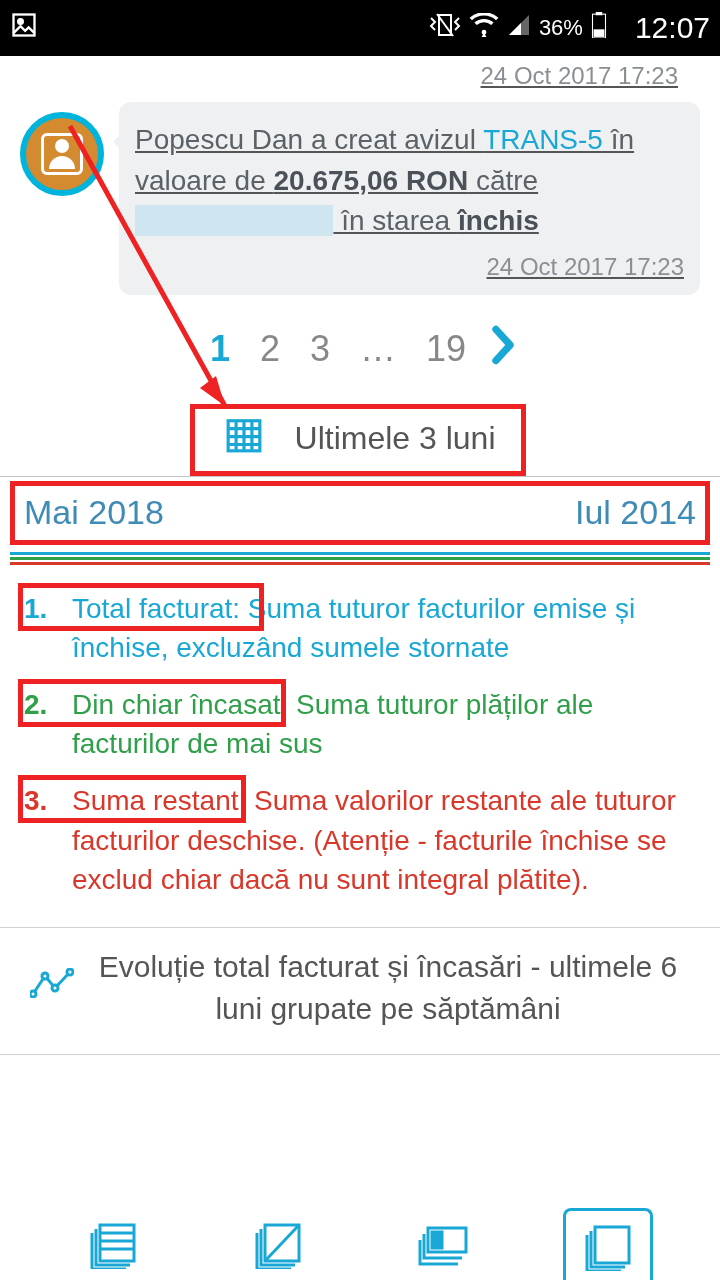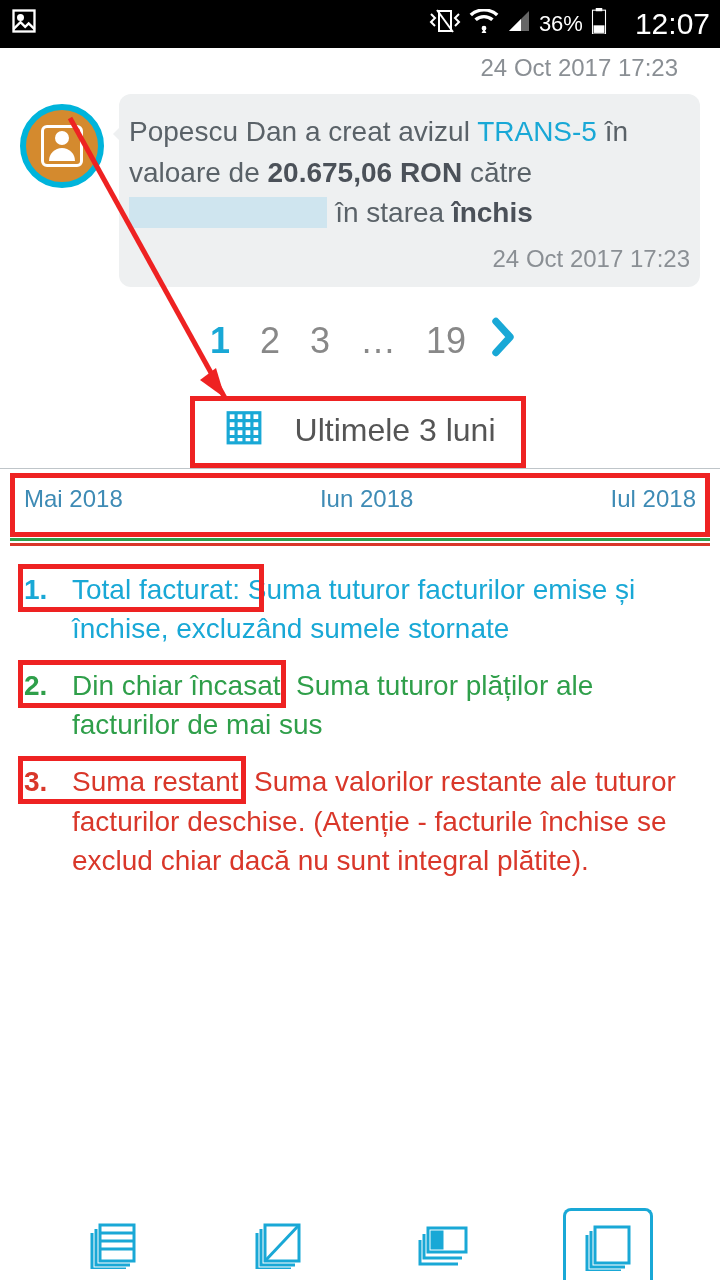--- a/index.html
+++ b/index.html
@@ -9,36 +9,36 @@
     font-family: -apple-system, BlinkMacSystemFont, "Segoe UI", Arial, sans-serif;
     background: #f2f2f2;
     color: #555;
     display: flex;
     flex-direction: column;
     overflow: hidden;
   }
   .status-bar {
     background: #000;
     color: #fff;
-    height: 48px;
+    height: 56px;
     display: flex;
     align-items: center;
     padding: 0 10px;
     font-size: 26px;
   }
   .status-left { flex: 0 0 auto; }
   .status-right { margin-left: auto; display: flex; align-items: center; gap: 8px; }
   .content-area {
     flex: 1 1 auto;
     overflow: hidden;
     background: #fff;
     display: flex;
     flex-direction: column;
   }
-  .feed { padding: 0 20px; }
+  .feed { padding: 0 20px; text-decoration: underline; }
   .prev-ts { text-align: right; color: #8a8f94; font-size: 24px; padding: 6px 22px 12px 0; }
   .feed-item { display: flex; align-items: flex-start; gap: 15px; position: relative; }
   .avatar {
     width: 84px; height: 84px; border-radius: 50%;
     border: 6px solid #00b4db; background: #d48a2e;
     display: flex; align-items: center; justify-content: center;
     flex: 0 0 auto; margin-top: 10px;
   }
   .avatar-inner {
     width: 42px; height: 42px; border: 3px solid #fff; border-radius: 6px;
@@ -46,21 +46,21 @@
   }
   .avatar-inner::before {
     content: ""; position: absolute; top: 3px; left: 50%; transform: translateX(-50%);
     width: 14px; height: 14px; background: #fff; border-radius: 50%;
   }
   .avatar-inner::after {
     content: ""; position: absolute; bottom: 3px; left: 50%; transform: translateX(-50%);
     width: 26px; height: 13px; background: #fff; border-radius: 13px 13px 0 0;
   }
   .bubble {
-    flex: 1; background: #eef0f1; border-radius: 12px; padding: 18px 10px 10px;
+    flex: 1; background: #eef0f1; border-radius: 12px; padding: 18px 16px 10px;
     position: relative; font-size: 28px; line-height: 1.45; color: #5a6268;
   }
   .bubble::before {
     content: ""; position: absolute; left: -16px; top: 30px;
     border: 10px solid transparent; border-right-color: #eef0f1;
   }
   .link { color: #19a8d6; }
   .bold { font-weight: 700; color: #4b5159; }
   .redacted { background: #cfe5ef; color: transparent; user-select: none; }
   .ts { text-align: right; color: #8a8f94; font-size: 24px; margin-top: 8px; }
@@ -83,21 +83,21 @@
     border: 5px solid #e22; pointer-events: none;
   }
   .arrow-overlay {
     position: absolute; left: 50px; top: -300px; width: 200px; height: 320px;
     pointer-events: none;
   }
 
   .months-wrap { position: relative; padding: 0 10px; }
   .months {
     display: flex; justify-content: space-between; color: #3e8bb5;
-    font-size: 24px; padding: 16px 14px 18px;
+    font-size: 34px; padding: 16px 14px 18px;
   }
   .red-box-2 {
     position: absolute; left: 10px; right: 10px; top: 4px; height: 64px;
     border: 5px solid #e22; pointer-events: none;
   }
   .rules { padding: 0 10px; }
   .rule { height: 3px; margin-top: 2px; }
   .rule.c1 { background: #19a8d6; }
   .rule.c2 { background: #2f9f4a; }
   .rule.c3 { background: #d9372a; }
@@ -211,22 +211,21 @@
     <div class="red-box-1"></div>
     <svg class="arrow-overlay" viewBox="0 0 200 320">
       <line x1="20" y1="20" x2="175" y2="300" stroke="#e22" stroke-width="5"></line>
       <polygon points="175,300 150,282 166,270" fill="#e22"></polygon>
     </svg>
   </div>
 
   <div class="months-wrap">
     <div class="months">
       <span>Mai 2018</span>
-      <span>Iun 2018</span>
-      <span>Iul 2018</span>
+      <span>Iul 2014</span>
     </div>
     <div class="red-box-2"></div>
   </div>
 
   <div class="rules">
     <div class="rule c1"></div>
     <div class="rule c2"></div>
     <div class="rule c3"></div>
   </div>
 
@@ -241,20 +240,32 @@
       <span class="l-term">Din chiar încasat:</span><span> Suma tuturor plăților ale facturilor de mai sus</span>
       <div class="red-box-s" style="width:268px"></div>
     </div>
     <div class="l-item c-red">
       <span class="l-num">3.</span>
       <span class="l-term">Suma restant:</span><span> Suma valorilor restante ale tuturor facturilor deschise. (Atenție - facturile închise se exclud chiar dacă nu sunt integral plătite).</span>
       <div class="red-box-s" style="width:228px"></div>
     </div>
   </div>
 
+  <div class="evo-hdr">
+    <span>
+      <svg width="44" height="30" viewBox="0 0 44 30" fill="none" stroke="#19a8d6" stroke-width="3">
+          <path d="M3 26L15 8l10 12L40 4"></path>
+          <circle cx="3" cy="26" r="3" fill="#fff"></circle>
+          <circle cx="15" cy="8" r="3" fill="#fff"></circle>
+          <circle cx="25" cy="20" r="3" fill="#fff"></circle>
+          <circle cx="40" cy="4" r="3" fill="#fff"></circle>
+        </svg>
+    </span>
+    <span>Evoluție total facturat și încasări - ultimele 6 luni grupate pe săptămâni</span>
+  </div>
 
   <div style="flex:1"></div>
 
   <div class="bottom-nav">
     <div class="nav-item">
       <svg width="54" height="50" viewBox="0 0 54 50" fill="none" stroke="#19a8d6" stroke-width="3">
           <rect x="14" y="6" width="34" height="36"></rect>
           <path d="M14 14h34M14 22h34M14 30h34"></path>
           <path d="M10 10v36h34"></path>
           <path d="M6 14v36h34"></path>

